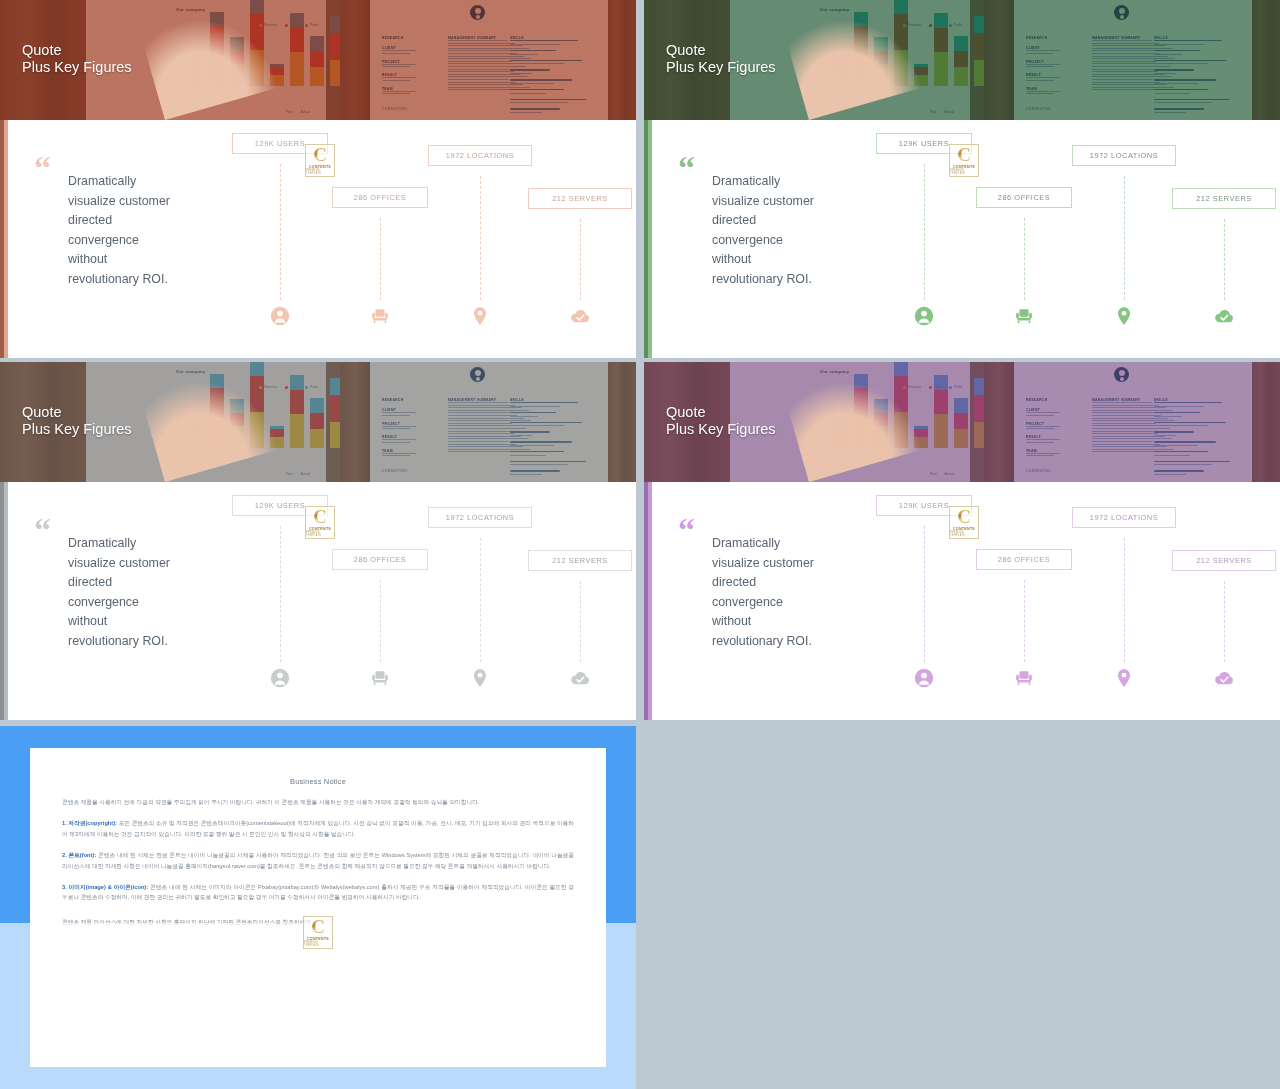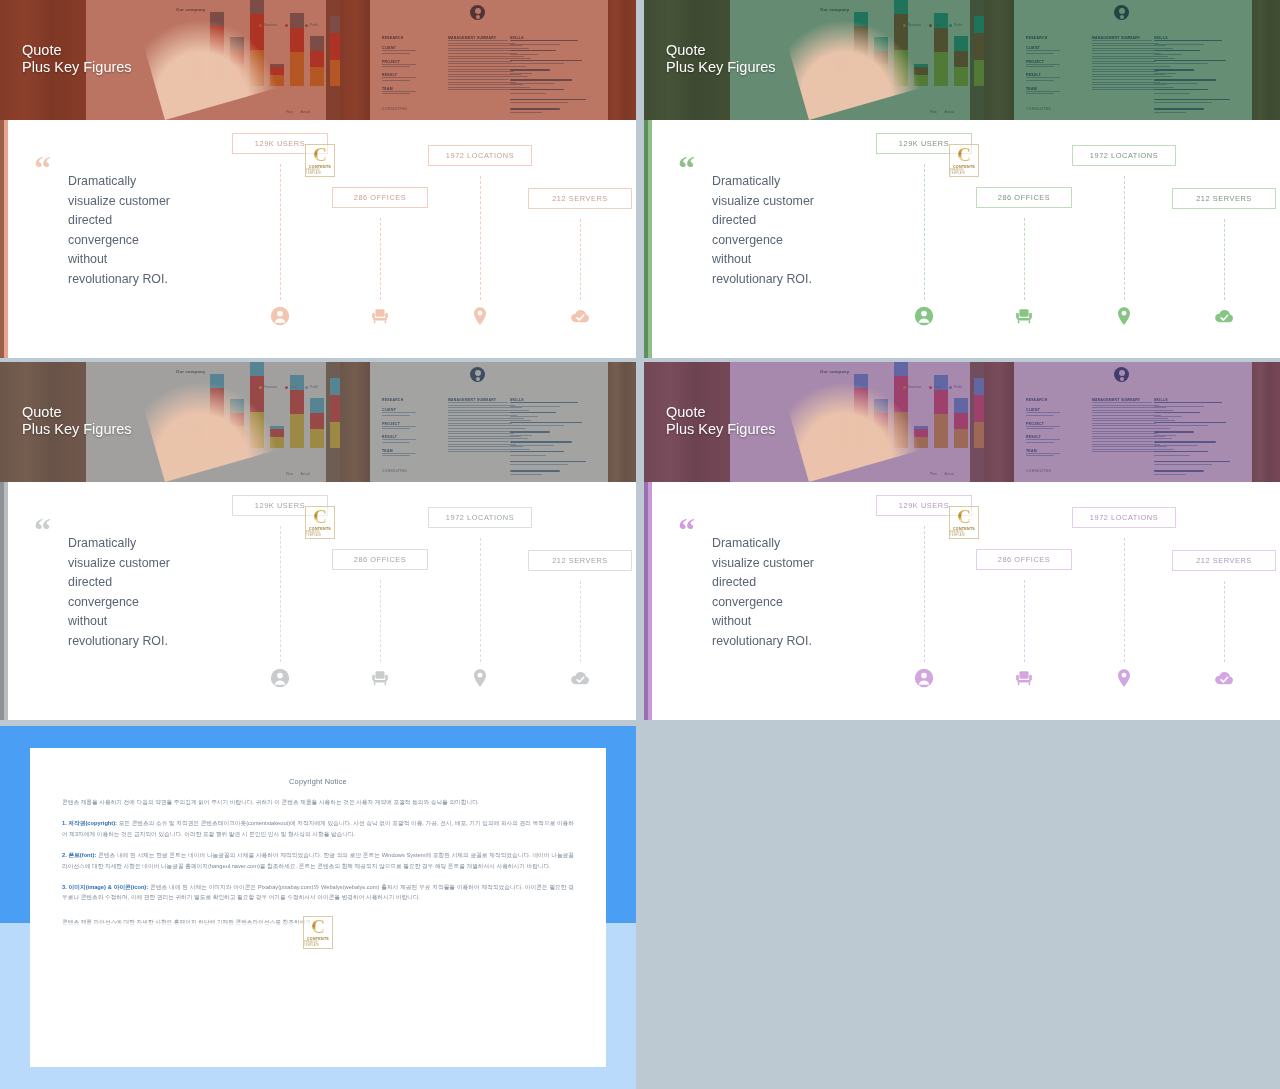--- a/index.html
+++ b/index.html
@@ -1026,21 +1026,21 @@
         </div>
         <div class="watermark" style="left:305px;top:24px;">
           <span class="wm-c">C</span>
           <span class="wm-t1">CONTENTS</span>
           <span class="wm-t2">PREMIUM TEMPLATE</span>
         </div>
       </div>
     </div>
     <div id="copyright-panel" style="background: rgb(74, 158, 244);">
       <div class="doc-sheet">
-        <div class="doc-subtitle">Copyright Notice</div>
+        <div class="doc-subtitle">Business Notice</div>
         <p class="doc-p">콘텐츠 제품을 사용하기 전에 다음의 약관을 주의깊게 읽어 주시기 바랍니다. 귀하가 이 콘텐츠 제품을 사용하는 것은 사용자 계약에 포괄적 동의와 승낙을 의미합니다.</p>
         <p class="doc-p"><b>1. 저작권(copyright):</b> <span>모든 콘텐츠의 소유 및 저작권은 콘텐츠테이크아웃(contentstakeout)에 저작자에게 있습니다. 사전 승낙 없이 포괄적 이용, 가공, 전시, 배포, 기기 임의에 회사의 권리 목적으로 이용하여 제3자에게 이용하는 것은 금지되어 있습니다. 이러한 포괄 행위 발견 시 본인민 민사 및 형사상의 사항을 받습니다.</span></p>
         <p class="doc-p"><b>2. 폰트(font):</b> <span>콘텐츠 내에 된 서체는 한글 폰트는 네이버 나눔글꼴의 서체를 사용하여 제작되었습니다. 한글 외의 로만 폰트는 Windows System에 포함된 서체의 글꼴로 제작되었습니다. 네이버 나눔글꼴 라이선스에 대한 자세한 사항은 네이버 나눔글꼴 홈페이지(hangeul.naver.com)를 참조하세요. 폰트는 콘텐츠의 함께 제공되지 않으므로 필요한 경우 해당 폰트를 개별하셔서 사용하시기 바랍니다.</span></p>
         <p class="doc-p"><b>3. 이미지(image) &amp; 아이콘(icon):</b> <span>콘텐츠 내에 된 서체는 이미지와 아이콘은 Pixabay(pixabay.com)와 Webalys(webalys.com) 출처서 제공된 무료 저작물을 이용하여 제작되었습니다. 아이콘은 필요한 경우로나 콘텐츠와 수정하며, 이에 관한 권리는 귀하가 별도로 확인하고 필요할 경우 여기를 수정하셔서 아이콘을 변경하여 사용하시기 바랍니다.</span></p>
         <p class="doc-p" style="margin-top:14px">콘텐츠 제품 라이선스에 대한 자세한 사항은 홈페이지 하단에 기재된 콘텐츠라이선스를 참조하세요.</p>
         <div class="doc-wm">
           <div class="watermark" style="position:relative;">
             <span class="wm-c">C</span>
             <span class="wm-t1">CONTENTS</span>
             <span class="wm-t2">PREMIUM TEMPLATE</span>

